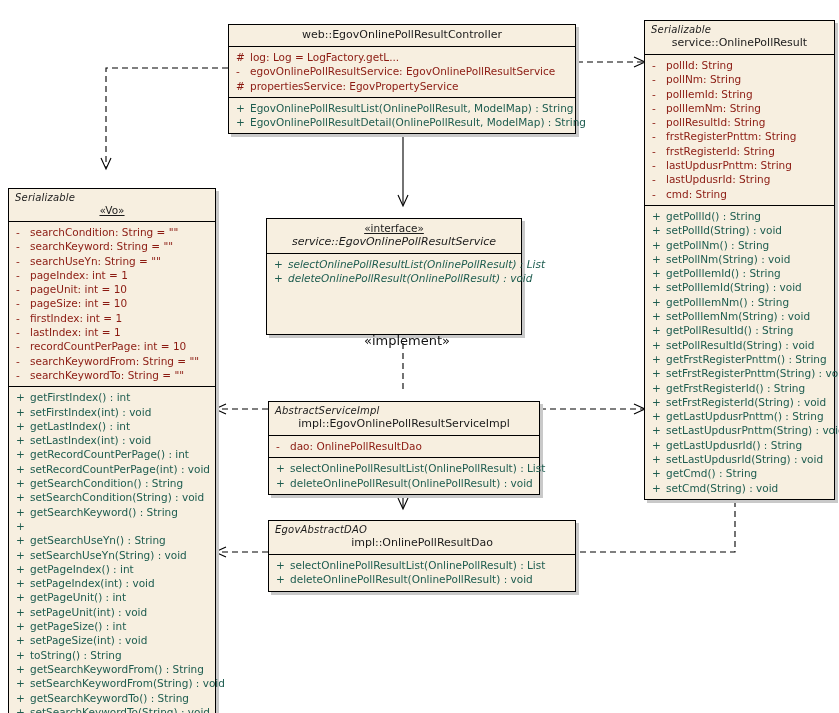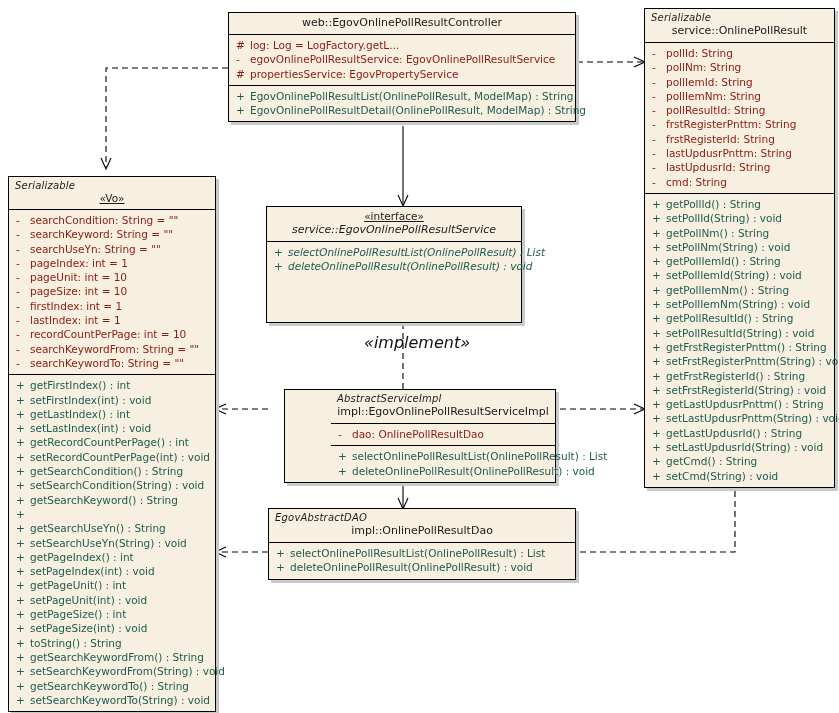--- a/index.html
+++ b/index.html
@@ -15,20 +15,21 @@
   #canvas { position: absolute; inset: 0; }
 
   
   .uml-class {
     position: absolute;
     box-sizing: border-box;
     background: #f7efe0;
     border: 1px solid #000000;
     box-shadow: 3px 3px 0 0 #c9c9c9;
     z-index: 5;
+    margin-top: 12px;
   }
   .uml-header {
     padding: 3px 6px 4px 6px;
     text-align: center;
     border-bottom: 1px solid #000000;
     background: #f7efe0;
   }
   .stereo-right {
     display: block;
     text-align: left;
@@ -79,25 +80,24 @@
   }
   .member.op .vis { color: #1d5c4f; }
   .mtext { color: #8b1a11; }
   .member.op .mtext { color: #1d5c4f; }
   .member.abstract .mtext,
   .member.abstract .vis { font-style: italic; }
 
   
   .edge-label {
     position: absolute;
-    font-size: 16px;
+    font-size: 13px;
     color: #111;
     white-space: nowrap;
     z-index: 6;
-    font-style: italic;
   }
   svg.links {
     position: absolute;
     left: 0; top: 0;
     width: 839px; height: 713px;
     z-index: 1;
     pointer-events: none;
   }
 </style>
 </head>
@@ -343,21 +343,21 @@
           <span class="vis">+</span>
           <span class="mtext">selectOnlinePollResultList(OnlinePollResult) : List</span>
         </div>
         <div class="member op abstract">
           <span class="vis">+</span>
           <span class="mtext">deleteOnlinePollResult(OnlinePollResult) : void</span>
         </div>
       </div>
   </div>
 
-  <div class="uml-class" style="left:284px; top:389px; width:272px;padding-left:46px;">
+  <div class="uml-class" style="left:268px; top:389px; width:272px;">
     <div class="uml-header">
       <span class="stereo-right">AbstractServiceImpl</span>
       <span class="cls-name">impl::EgovOnlinePollResultServiceImpl</span>
     </div>
     <div class="uml-compartment">
         <div class="member">
           <span class="vis">-</span>
           <span class="mtext">dao:  OnlinePollResultDao</span>
         </div>
       </div>

